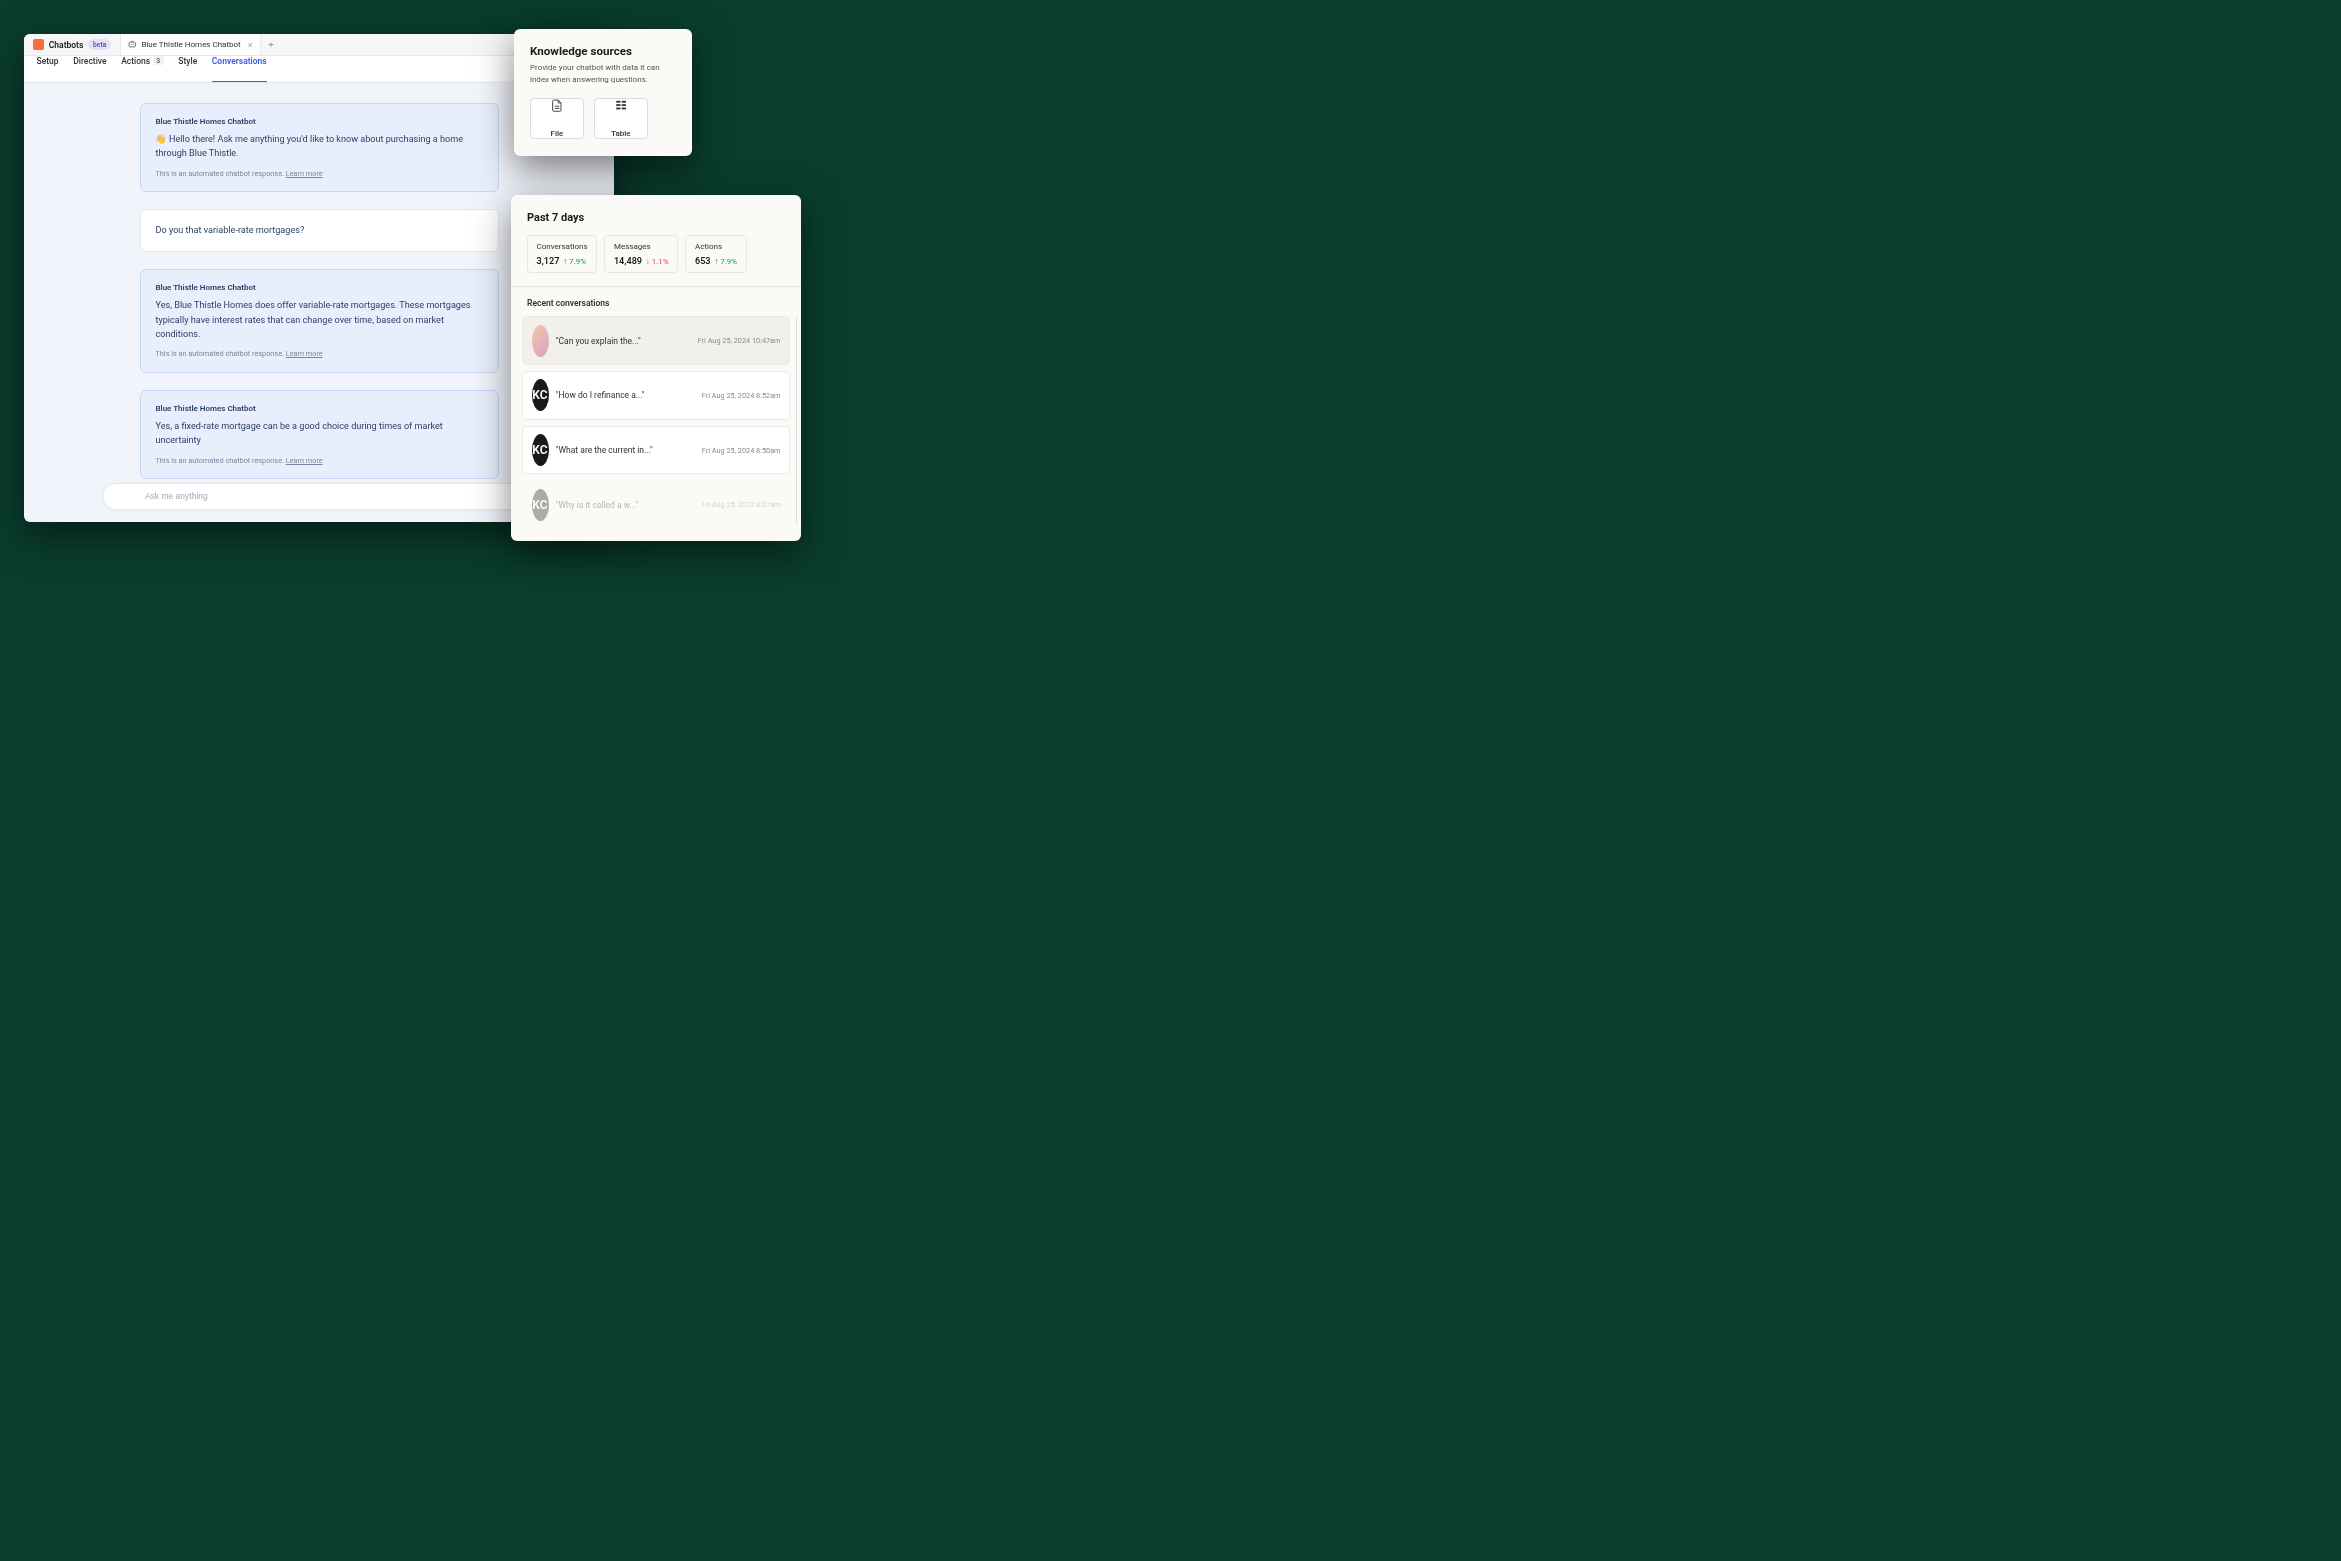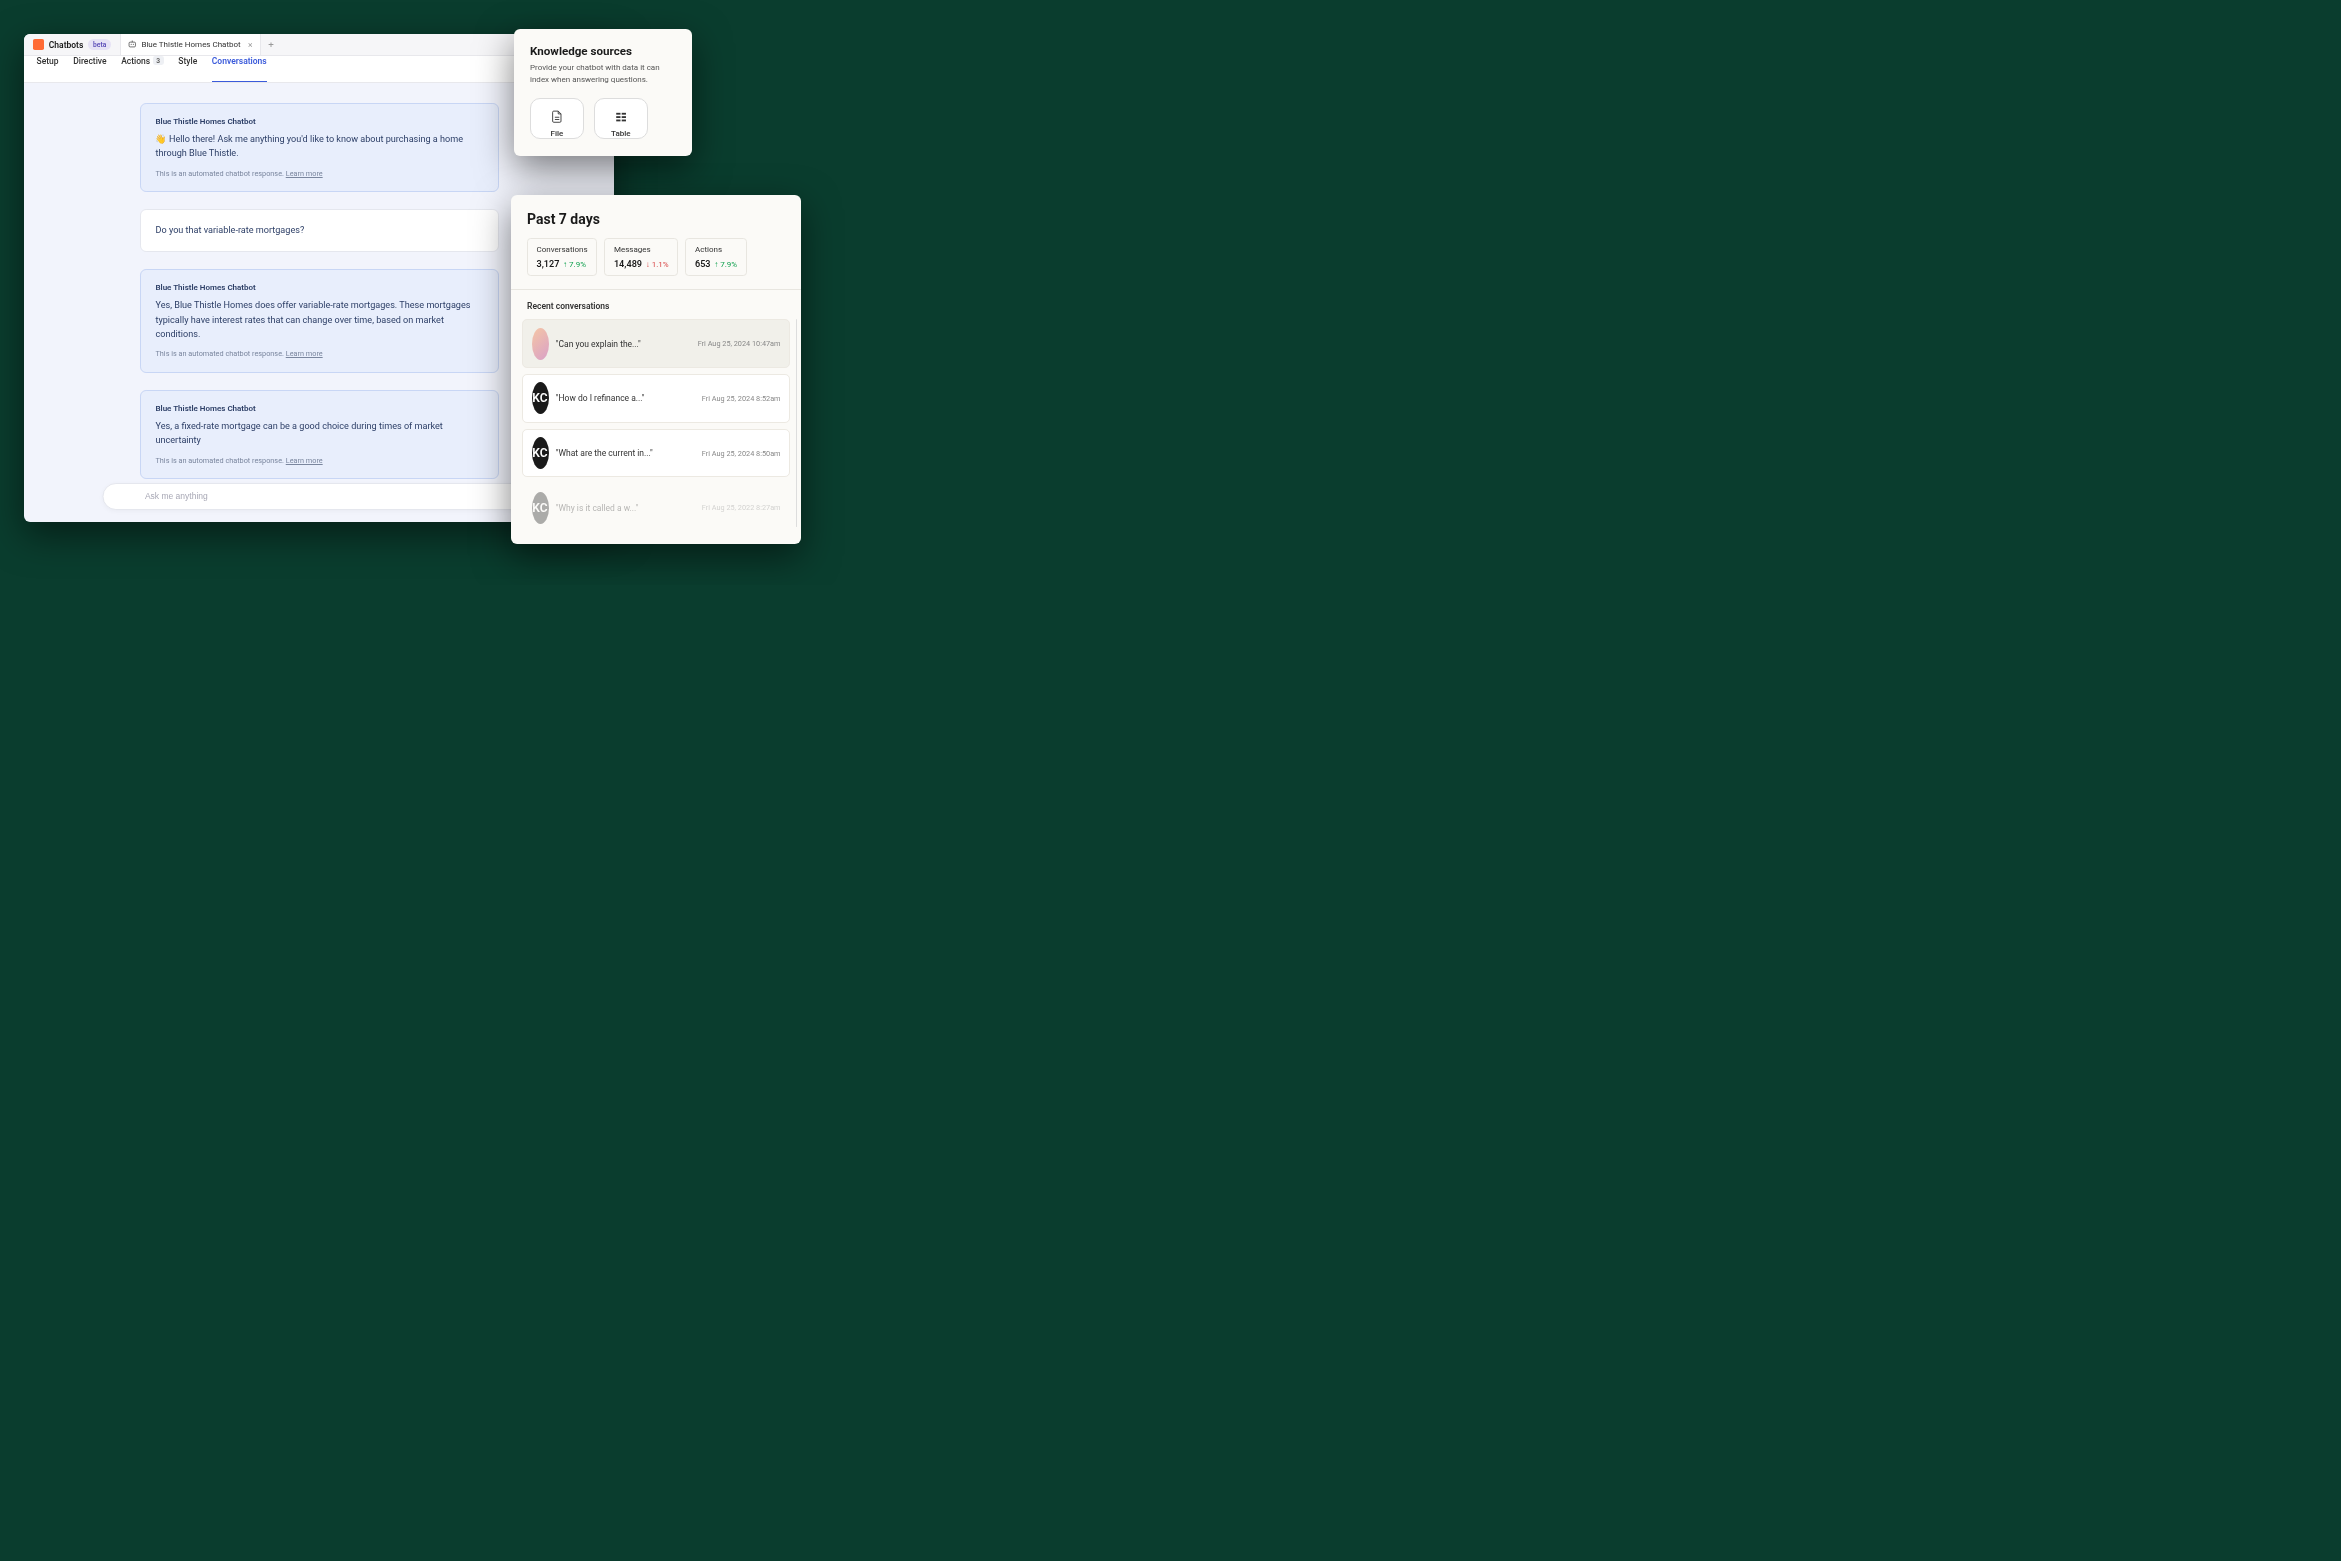--- a/index.html
+++ b/index.html
@@ -175,45 +175,45 @@
   border-radius: 6.1px;
   box-shadow: 0 12.2px 37px rgba(0,0,0,0.5);
   padding: 14.6px 16px 17px 16px;
 }
 .ks-title { font-size: 11.6px; font-weight: 700; color: #1a1a1a; margin-bottom: 4.9px; }
 .ks-sub { font-size: 8px; color: #555; line-height: 1.4; margin-bottom: 13.4px; }
 .ks-buttons { display: flex; gap: 9.8px; }
 .ks-btn {
   width: 54px; height: 41px;
   border: 0.6px solid #ddd;
-  border-radius: 10px;
+  border-radius: 4px;
   display: flex;
   flex-direction: column;
   align-items: center;
-  justify-content: flex-end;
+  justify-content: space-between;
   gap: 3.7px;
   cursor: pointer;
   background: #fff;
 }
 .ks-btn span { font-size: 8px; color: #333; font-weight: 500; }
 
 
 .stats-card {
   position: absolute;
   left: 511px;
   top: 195px;
   width: 290px;
   background: #fbfaf7;
   border-radius: 6.1px;
   box-shadow: 0 12.2px 37px rgba(0,0,0,0.5);
   padding: 16px 0 6.1px 0;
   overflow: hidden;
 }
 .stats-header { padding: 0 16px; }
-.stats-title { font-size: 14px; font-weight: 700; color: #1a1a1a; margin-bottom: 11px; }
+.stats-title { font-size: 11px; font-weight: 700; color: #1a1a1a; margin-bottom: 11px; }
 .stats-row { display: flex; gap: 7.3px; padding: 0 16px 13.4px 16px; }
 .stat {
   border: 0.6px solid #e8e6e0;
   border-radius: 3.7px;
   padding: 6.1px 8.5px;
   min-width: 61px;
 }
 .stat-label { font-size: 8px; color: #333; margin-bottom: 3.7px; }
 .stat-val { font-size: 9.1px; font-weight: 600; color: #1a1a1a; display: inline; }
 .stat-delta { font-size: 8px; margin-left: 3.7px; }

